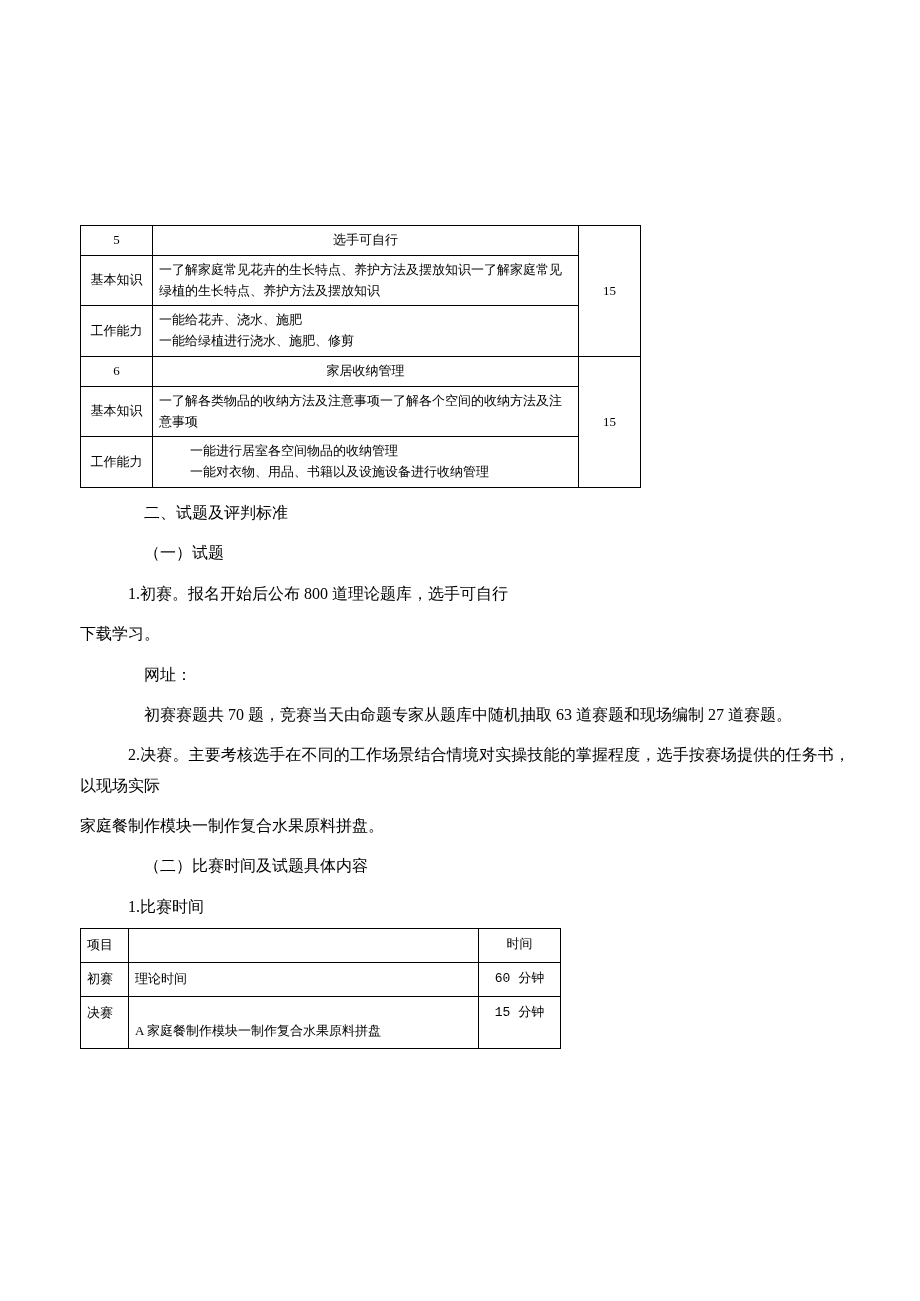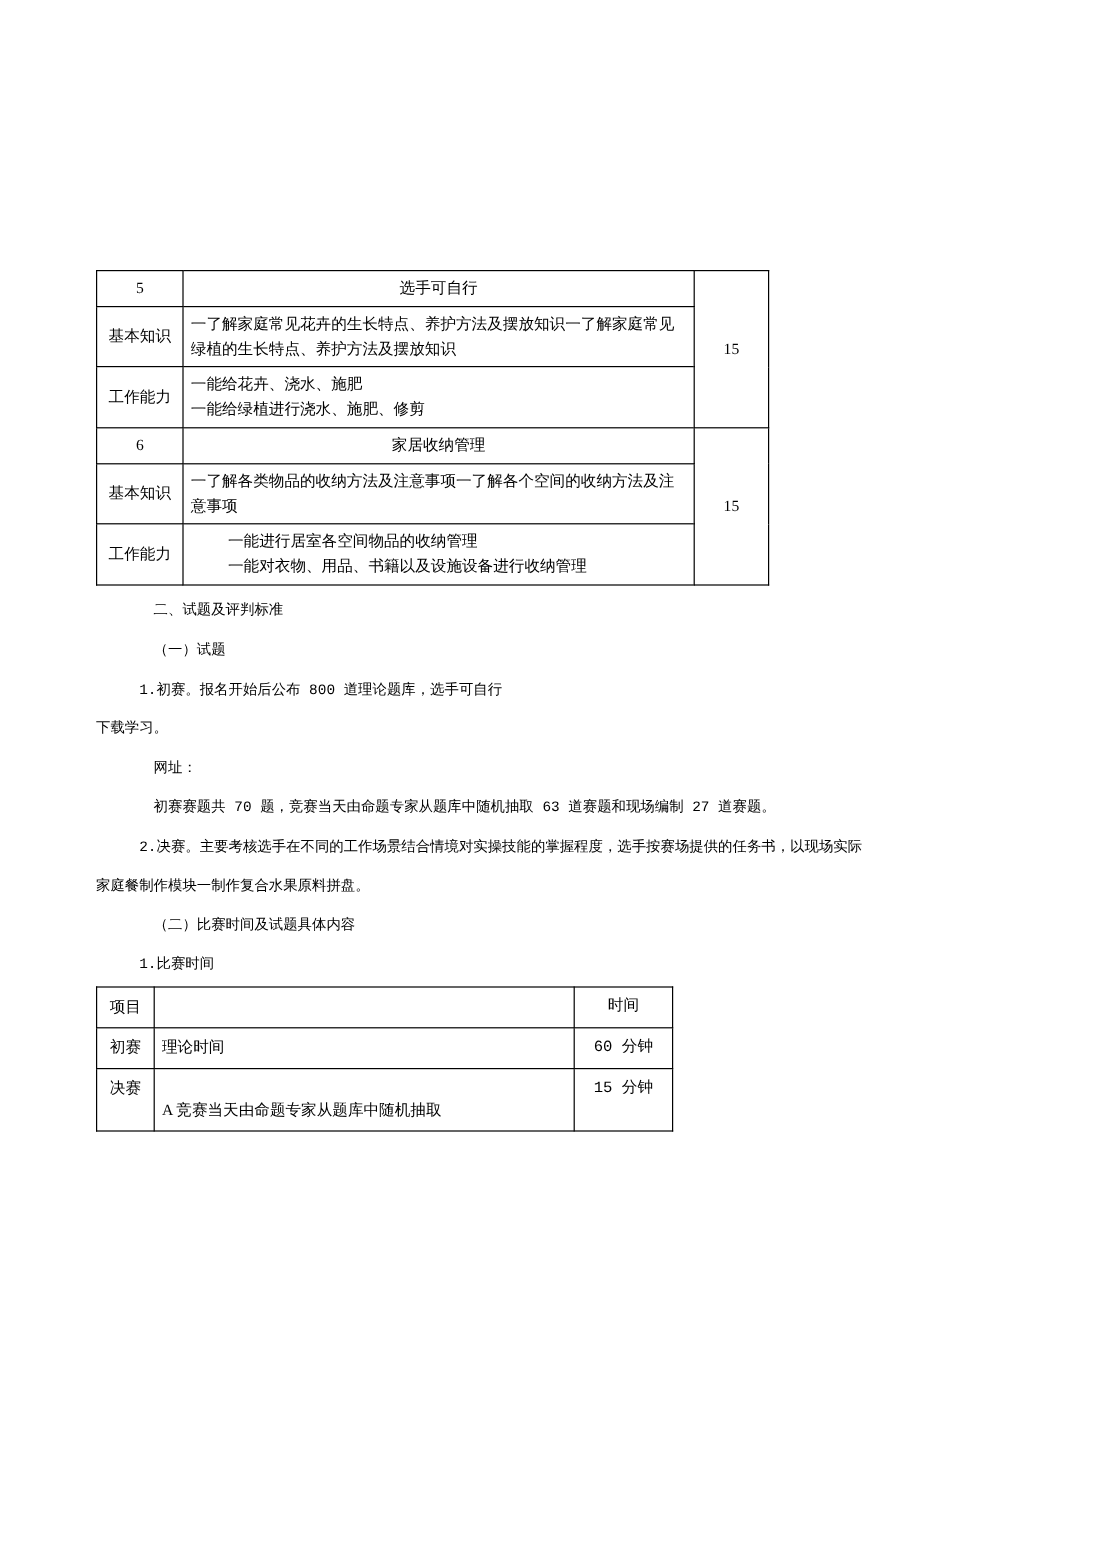--- a/index.html
+++ b/index.html
@@ -30,22 +30,21 @@
       padding: 4px 6px;
       font-size: 13px;
       vertical-align: middle;
     }
     .table1 .c1 { width: 72px; text-align: center; }
     .table1 .c2 { width: 426px; }
     .table1 .c2.center { text-align: center; }
     .table1 .c3 { width: 62px; text-align: center; }
     .content {
       padding-left: 10px;
-      font-size: 12px;
-      font-family: Liberation Mono, monospace;
+      font-size: 16px;
     }
     .content p {
       margin-top: 10px;
       line-height: 1.9;
       text-align: justify;
     }
     .content .indent2 {
       text-indent: 4em;
     }
     .content .num-indent {
@@ -55,21 +54,21 @@
       width: 480px;
       margin-left: 10px;
       margin-top: 6px;
     }
     .table2 th, .table2 td {
       border: 1px solid #000;
       padding: 6px 6px;
       font-size: 13px;
       vertical-align: middle;
     }
-    .table2 .tc1 { width: 48px; text-align: center; }
+    .table2 .tc1 { width: 48px; text-align: left; }
     .table2 .tc2 { width: 350px; text-align: left; vertical-align: bottom; }
     .table2 .tc3 { width: 82px; text-align: center; font-family: Liberation Mono, monospace; }
     .table2 .tall { height: 52px; }
   </style>
 </head>
 <body>
 
 <table class="table1">
   <tbody>
     <tr>
@@ -123,17 +122,17 @@
       <td class="tc2"></td>
       <td class="tc3">时间</td>
     </tr>
     <tr>
       <td class="tc1">初赛</td>
       <td class="tc2">理论时间</td>
       <td class="tc3">60 分钟</td>
     </tr>
     <tr class="tall">
       <td class="tc1" style="vertical-align:top;">决赛</td>
-      <td class="tc2">A 竞赛当天由命题专家从题库中随机抽取</td>
+      <td class="tc2">A 家庭餐制作模块一制作复合水果原料拼盘</td>
       <td class="tc3" style="vertical-align:top;">15 分钟</td>
     </tr>
   </tbody>
 </table>
 
 </body></html>

